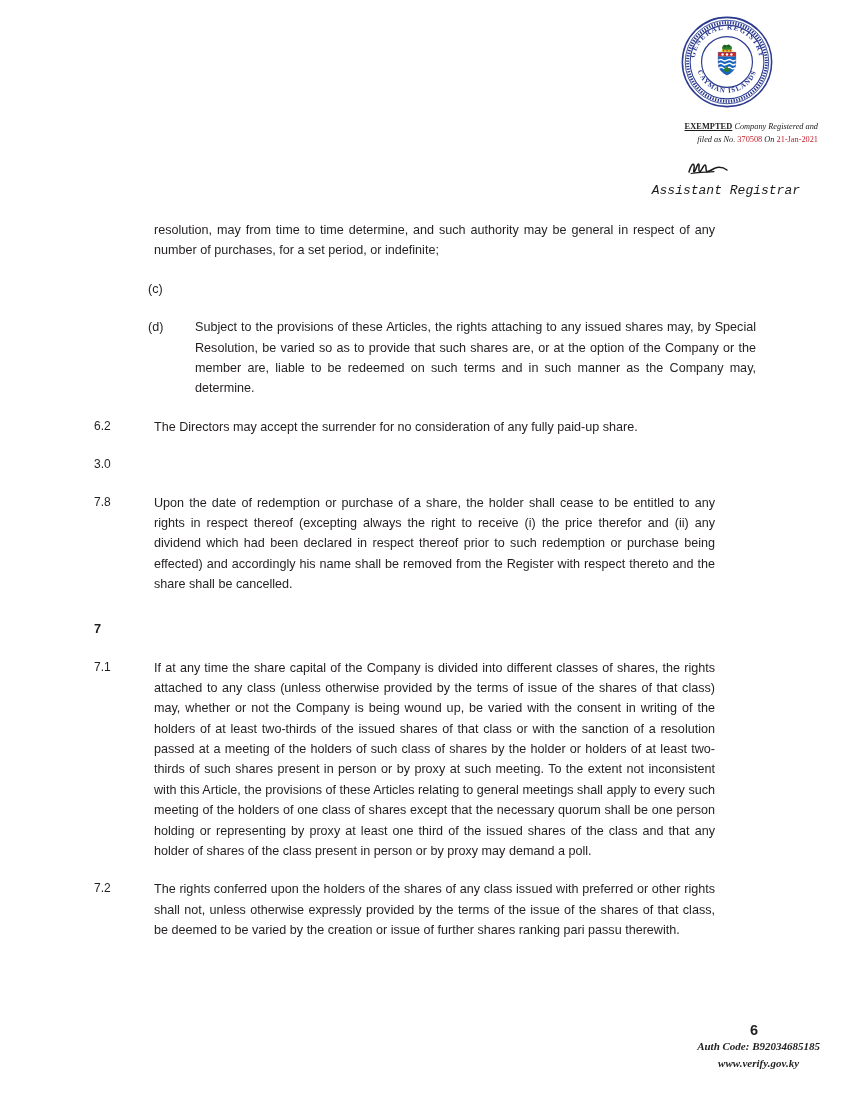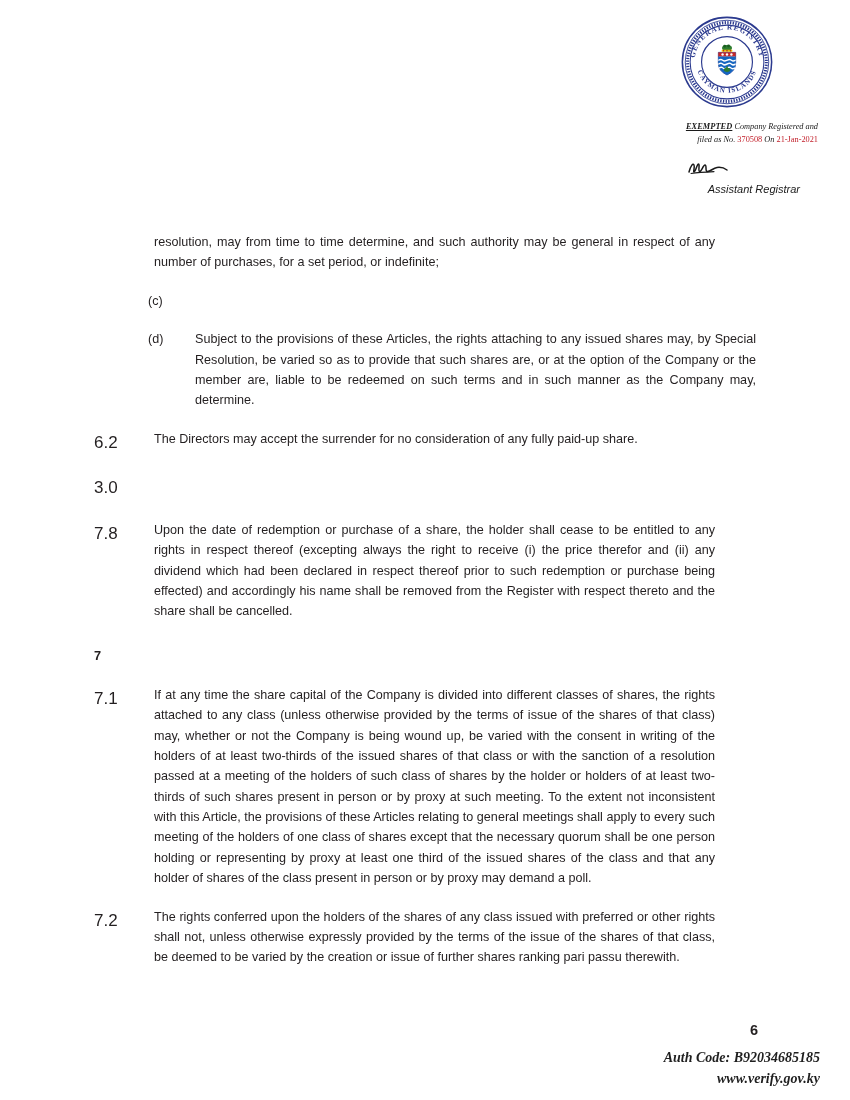--- a/index.html
+++ b/index.html
@@ -42,67 +42,66 @@
     font-family: "Liberation Serif", serif;
     font-size: 8.3px;
     color: #1a1a1a;
     line-height: 1.62;
     white-space: nowrap;
     text-align: right;
   }
   .reg-line.first { margin-top: 10px; }
   .reg-exempted {
     font-weight: bold;
-    font-style: italic;
     text-decoration: underline;
     letter-spacing: 0.1px;
   }
   .reg-ital { font-style: italic; }
   .reg-red {
     color: #c2202b;
   }
   .sig-wrap {
     margin-top: 12px;
     height: 22px;
     position: relative;
   }
   .sig {
     position: absolute;
     right: 88px;
     top: 0;
   }
   .registrar-title {
-    font-family: Liberation Sans, sans-serif;
+    font-family: Liberation Mono, monospace;
     font-style: italic;
-    font-size: 11px;
+    font-size: 13px;
     color: #1a1a1a;
     text-align: right;
     padding-right: 18px;
     margin-top: 2px;
   }
 
   
   .body-area {
     position: absolute;
     left: 0;
-    top: 232px;
+    top: 220px;
     width: 850px;
   }
 
   
   .clause {
     display: flex;
     align-items: flex-start;
     margin-bottom: 18px;
   }
   .num-col {
     flex: 0 0 auto;
     width: 60px;
     margin-left: 94px;
-    font-size: 17px;
+    font-size: 12px;
     line-height: 1.62;
     color: #231f20;
   }
   .sub-col {
     flex: 0 0 auto;
     width: 47px;
     margin-left: 148px;
     font-size: 12.6px;
     line-height: 1.62;
     color: #231f20;
@@ -156,26 +155,26 @@
     position: absolute;
     right: 92px;
     bottom: 52px;
     font-size: 14.5px;
     font-weight: bold;
     color: #231f20;
   }
   .auth-block {
     position: absolute;
     right: 30px;
-    bottom: 0;
-    text-align: right;
+    bottom: 18px;
+    text-align: center;
     font-family: "Liberation Serif", serif;
     font-style: italic;
     font-weight: bold;
-    font-size: 14px;
+    font-size: 11px;
     color: #1f1f1f;
     line-height: 1.55;
   }
 </style>
 </head>
 <body>
 
 <div class="page">
 
   <div class="stamp-block">

